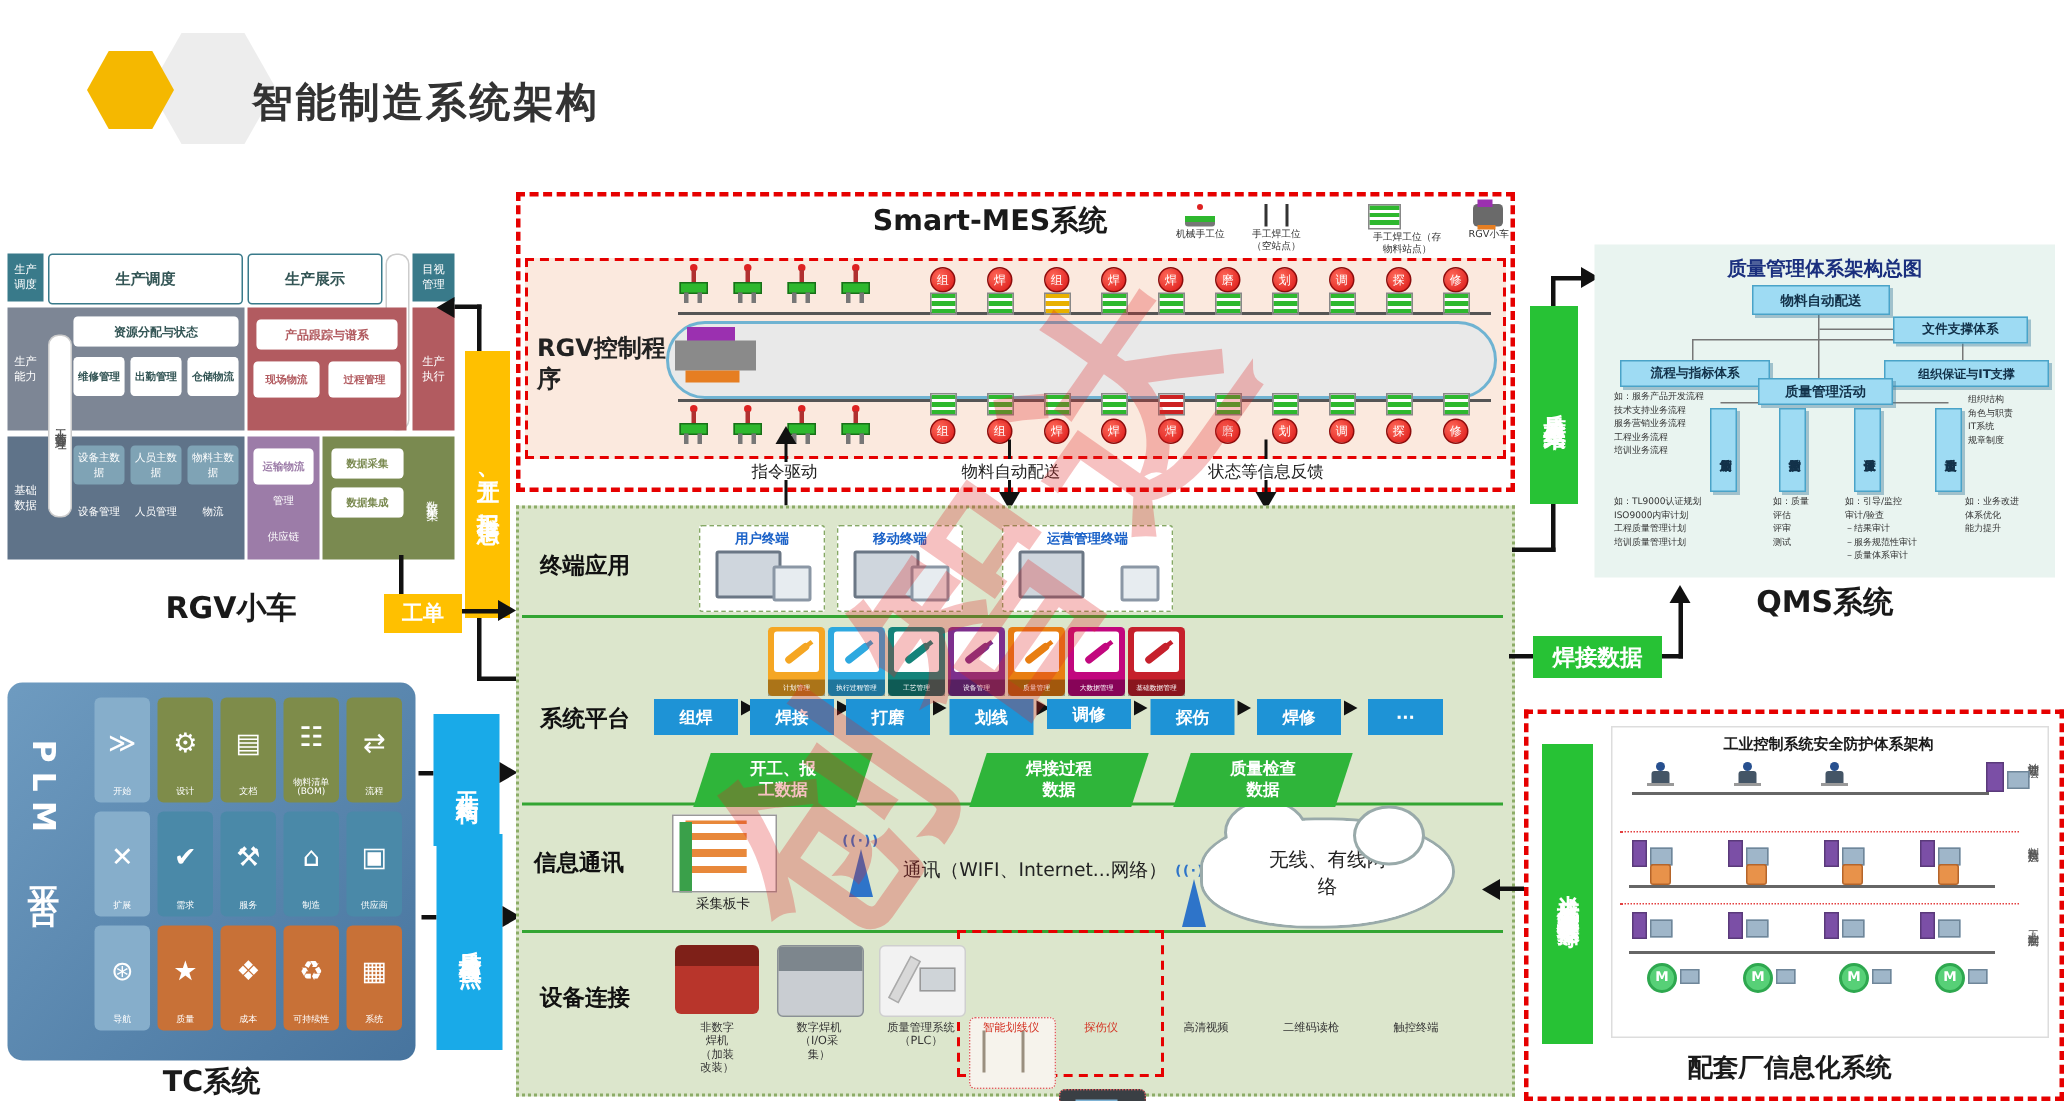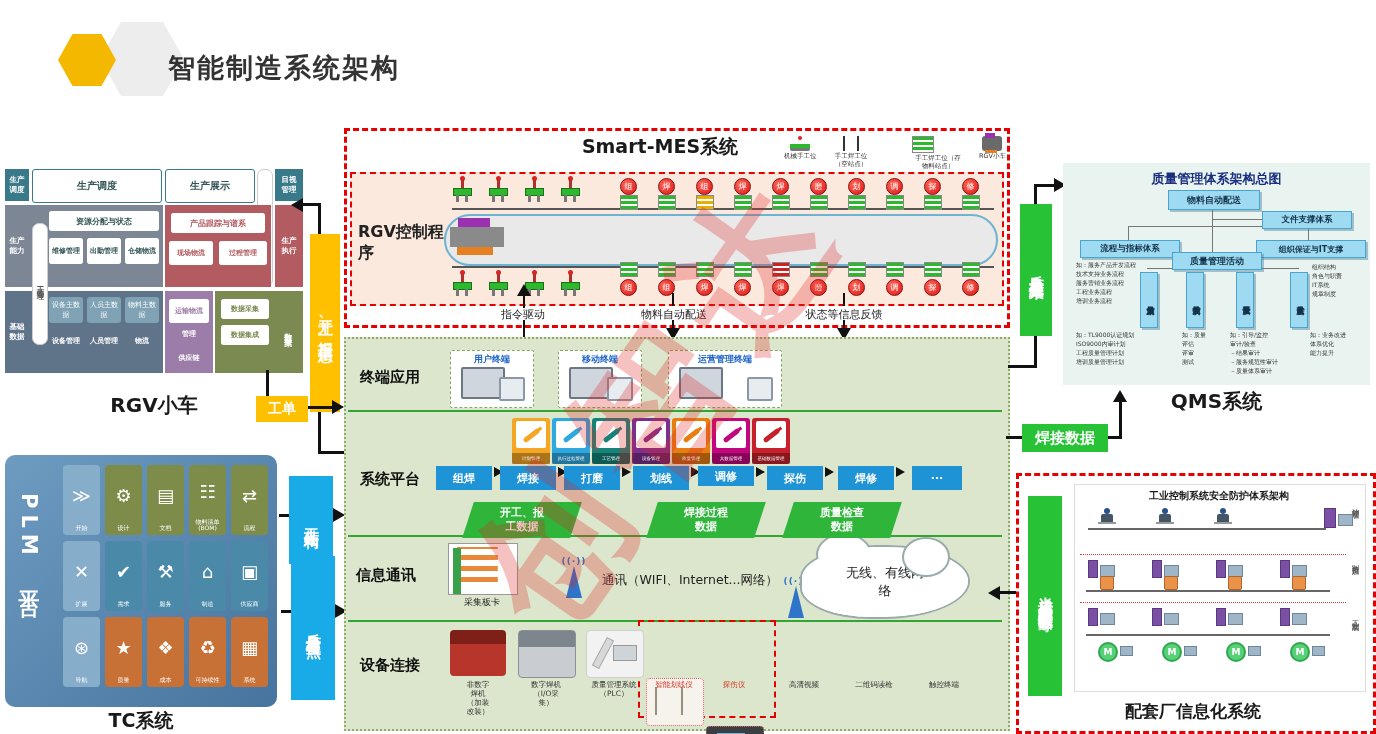--- a/index.html
+++ b/index.html
@@ -16,21 +16,21 @@
   .tr.u{border-left:7px solid transparent;border-right:7px solid transparent;border-bottom:12px solid #111}
   .tr.d{border-left:7px solid transparent;border-right:7px solid transparent;border-top:12px solid #111}
   .trs.r{border-top:5px solid transparent;border-bottom:5px solid transparent;border-left:9px solid #111}
   .hex{clip-path:polygon(25% 0,75% 0,100% 50%,75% 100%,25% 100%,0 50%)}
   .cap{font-weight:bold;text-align:center;color:#1a1a1a}
   
   .ybox{background:#FFC000;color:#fff;font-weight:bold}
   .bbox{background:#19AAE8;color:#fff;font-weight:bold}
   .gbox{background:#27C235;color:#fff;font-weight:bold}
   
-  .e-lbl{color:#fff;font-weight:bold;font-size:7.5px;line-height:1.3}
+  .e-lbl{color:#fff;font-weight:normal;font-size:7.5px;line-height:1.3}
   .wbox{background:#fff;border-radius:3px;font-size:7.5px;font-weight:bold;color:#355;box-shadow:0 0 0 1px rgba(255,255,255,.6) inset}
   .pill{background:#fff;border-radius:7px;color:#555;font-size:7.5px;font-weight:bold}
   
   #plm-box{background:linear-gradient(135deg,#6E9BC0,#47749E);border-radius:10px}
   .plm-row{display:flex;gap:5px;margin-bottom:6px}
   .plm-tile{width:37px;height:70px;border-radius:4px;display:flex;flex-direction:column;flex:0 0 auto}
   .plm-ic{flex:1;display:flex;align-items:center;justify-content:center;color:#fff;font-size:18px}
   .plm-lb{font-size:6px;color:#fff;text-align:center;padding-bottom:3px;line-height:1.1;white-space:pre-line}
   
   .red-dash{border:3px dashed #E60000}
@@ -520,21 +520,21 @@
   <div class="layerlbl" style="left:1350px;top:502px">计划管理层</div>
   <div class="layerlbl" style="left:1350px;top:558px">制造执行层</div>
   <div class="layerlbl" style="left:1350px;top:614px">工业控制层</div>
   <div class="reddot" style="left:1080px;top:554px;width:266px"></div>
   <div class="reddot" style="left:1080px;top:602px;width:266px"></div>
   <div class="ln" style="left:1088px;top:528px;width:238px;height:2px;background:#666"></div>
   <div class="ln" style="left:1086px;top:590px;width:244px;height:2px;background:#666"></div>
   <div class="ln" style="left:1086px;top:634px;width:244px;height:2px;background:#666"></div>
   <div class="abs cap" style="left:1016px;top:700px;width:354px;font-size:17px">配套厂信息化系统</div>
 
-<div class="abs term" style="left: 450px; top: 350px; width: 82px; height: 56px; font-family: Liberation Serif, serif;">
+<div class="abs term" style="left: 466px; top: 350px; width: 82px; height: 56px; font-family: Liberation Serif, serif;">
       <div class="term-cap">用户终端</div>
       <div class="ts1"></div>
       <div class="ts2"></div>
     </div>
     <div class="abs term" style="left: 558px; top: 350px; width: 82px; height: 56px;">
       <div class="term-cap">移动终端</div>
       <div class="ts1"></div>
       <div class="ts2"></div>
     </div>
     <div class="abs term" style="left: 668px; top: 350px; width: 112px; height: 56px;">

